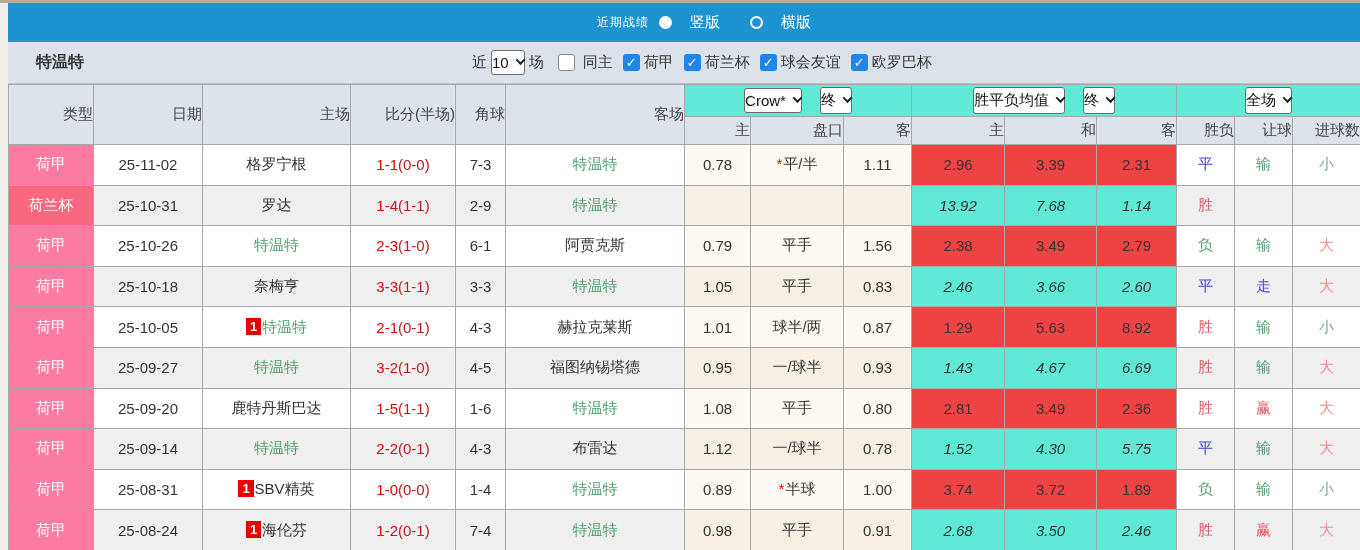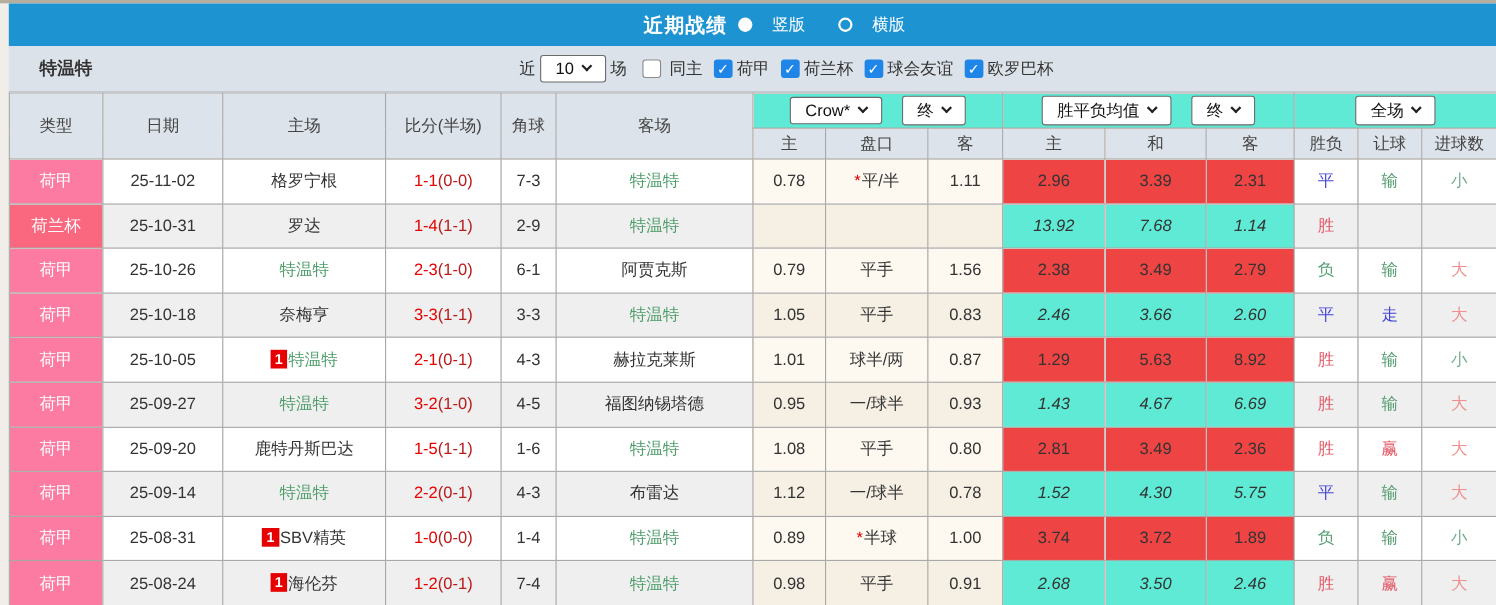--- a/index.html
+++ b/index.html
@@ -12,21 +12,21 @@
   }
   .page { margin-left:8px; width:1352px; }
 
   
   .topbar {
     height:39px;
     background:var(--topbar_blue,#1d93d2);
     display:flex; align-items:center; justify-content:center;
     gap:10px; color:#fff;
   }
-  .topbar .title { font-size:18px; font-weight:bold; letter-spacing:1px;margin-left:40px; }
+  .topbar .title { font-size:12px; font-weight:normal; letter-spacing:1px;margin-left:40px; }
   .radio-group { display:flex; align-items:center; gap:16px; font-size:15px; }
   .radio-dot {
     width:13px; height:13px; border-radius:50%;
     background:#fff; display:inline-block; margin-right:2px;
   }
   .radio-ring {
     width:13px; height:13px; border-radius:50%;
     border:2.5px solid #fff; background:transparent;
     display:inline-block; margin-left:14px; margin-right:2px;
   }
@@ -38,42 +38,42 @@
     border-bottom:1px solid #b9bfc7;
   }
   .team-name { position:absolute; left:28px; font-size:16px; font-weight:bold; color:#333; }
   .filter-controls {
     position:absolute; left:464px;
     display:flex; align-items:center; gap:4px; font-size:15px; color:#333;
   }
   .sel {
     display:inline-flex; align-items:center; gap:8px;
     background:#fff; border:1px solid #6b6b6b; border-radius:3px;
-    padding:3px 13px; font-size:15px; color:#111; cursor:default;
+    padding:3px 0; font-size:15px; color:#111; cursor:default;
   }
   .chev {
     width:7px; height:7px;
     border-right:2px solid #222; border-bottom:2px solid #222;
     transform:rotate(45deg) translate(-1px,-1px);
     display:inline-block; margin-bottom:2px;
   }
   .cb {
     width:17px; height:17px; border-radius:3px; display:inline-block;
     vertical-align:middle;
   }
   .cb-off { background:#fff; border:1px solid #8a8a8a; margin:0 4px 0 10px; }
   .cb-on {
     background:var(--checkbox_blue,#1f86e8); color:#fff; font-size:13px; font-weight:bold;
     text-align:center; line-height:17px; margin-left:6px;
   }
 
   
   table { border-collapse:collapse; table-layout:fixed; width:1352px; }
   td,th { border:1px solid #a8a8a8; text-align:center; font-weight:normal; overflow:hidden; white-space:nowrap; }
-  thead th.label { background:#dde3ea; font-size:15px; color:#444; }
+  thead th.label { background:#dde3ea; font-size:15px; color:#444;text-align:right; }
   thead tr.hdrA th { height:32px; }
   thead tr.hdrB th { height:28px; }
   th.ddcell { background:#5eead4; }
   .ddwrap { display:flex; align-items:center; justify-content:center; gap:18px; }
   tbody td { height:40.6px; font-size:15px; color:#333; }
   tbody tr.odd td { background:#ffffff; }
   tbody tr.even td { background:#efefef; }
   tbody tr.odd td.c-odd { background:#fdf9f0; }
   tbody tr.even td.c-odd { background:#f5efe4; }
   tbody tr.odd td.c-avg { background:#ef4444; }

